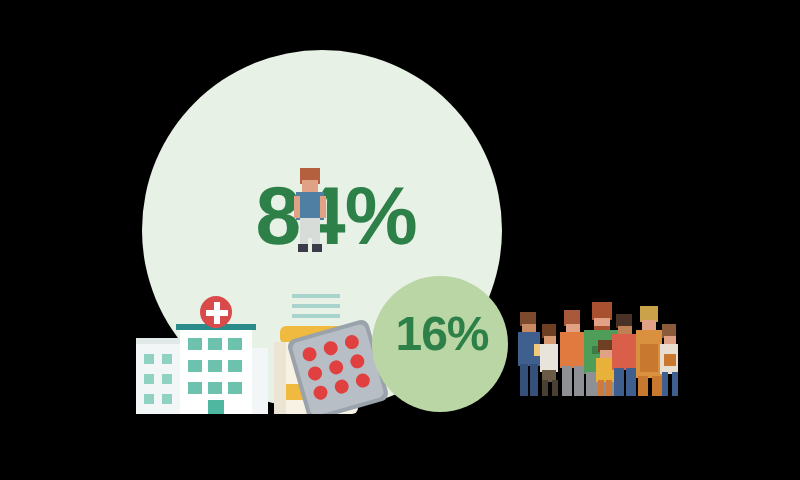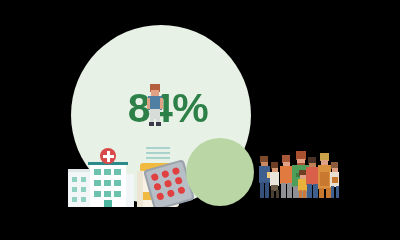--- a/index.html
+++ b/index.html
@@ -232,15 +232,16 @@
     <div class="px" style="left:2px;  top:12px; width:14px; height:14px; background:#4f7fa3;"></div>
     <div class="px" style="left:1px;  top:14px; width:3px;  height:11px; background:#e0a184;"></div>
     <div class="px" style="left:14px; top:14px; width:3px;  height:11px; background:#e0a184;"></div>
     <div class="px" style="left:4px;  top:25px; width:10px; height:10px; background:#d8dcd8;"></div>
     <div class="px" style="left:4px;  top:34px; width:4px;  height:6px;  background:#d8dcd8;"></div>
     <div class="px" style="left:10px; top:34px; width:4px;  height:6px;  background:#d8dcd8;"></div>
     <div class="px" style="left:3px;  top:38px; width:5px;  height:4px;  background:#3b3b4a;"></div>
     <div class="px" style="left:10px; top:38px; width:5px;  height:4px;  background:#3b3b4a;"></div>
   </div>
 
+  <div class="pct-16">16%</div>
 
   <div class="ground-mask"></div>
 </div>
 
 </body></html>

